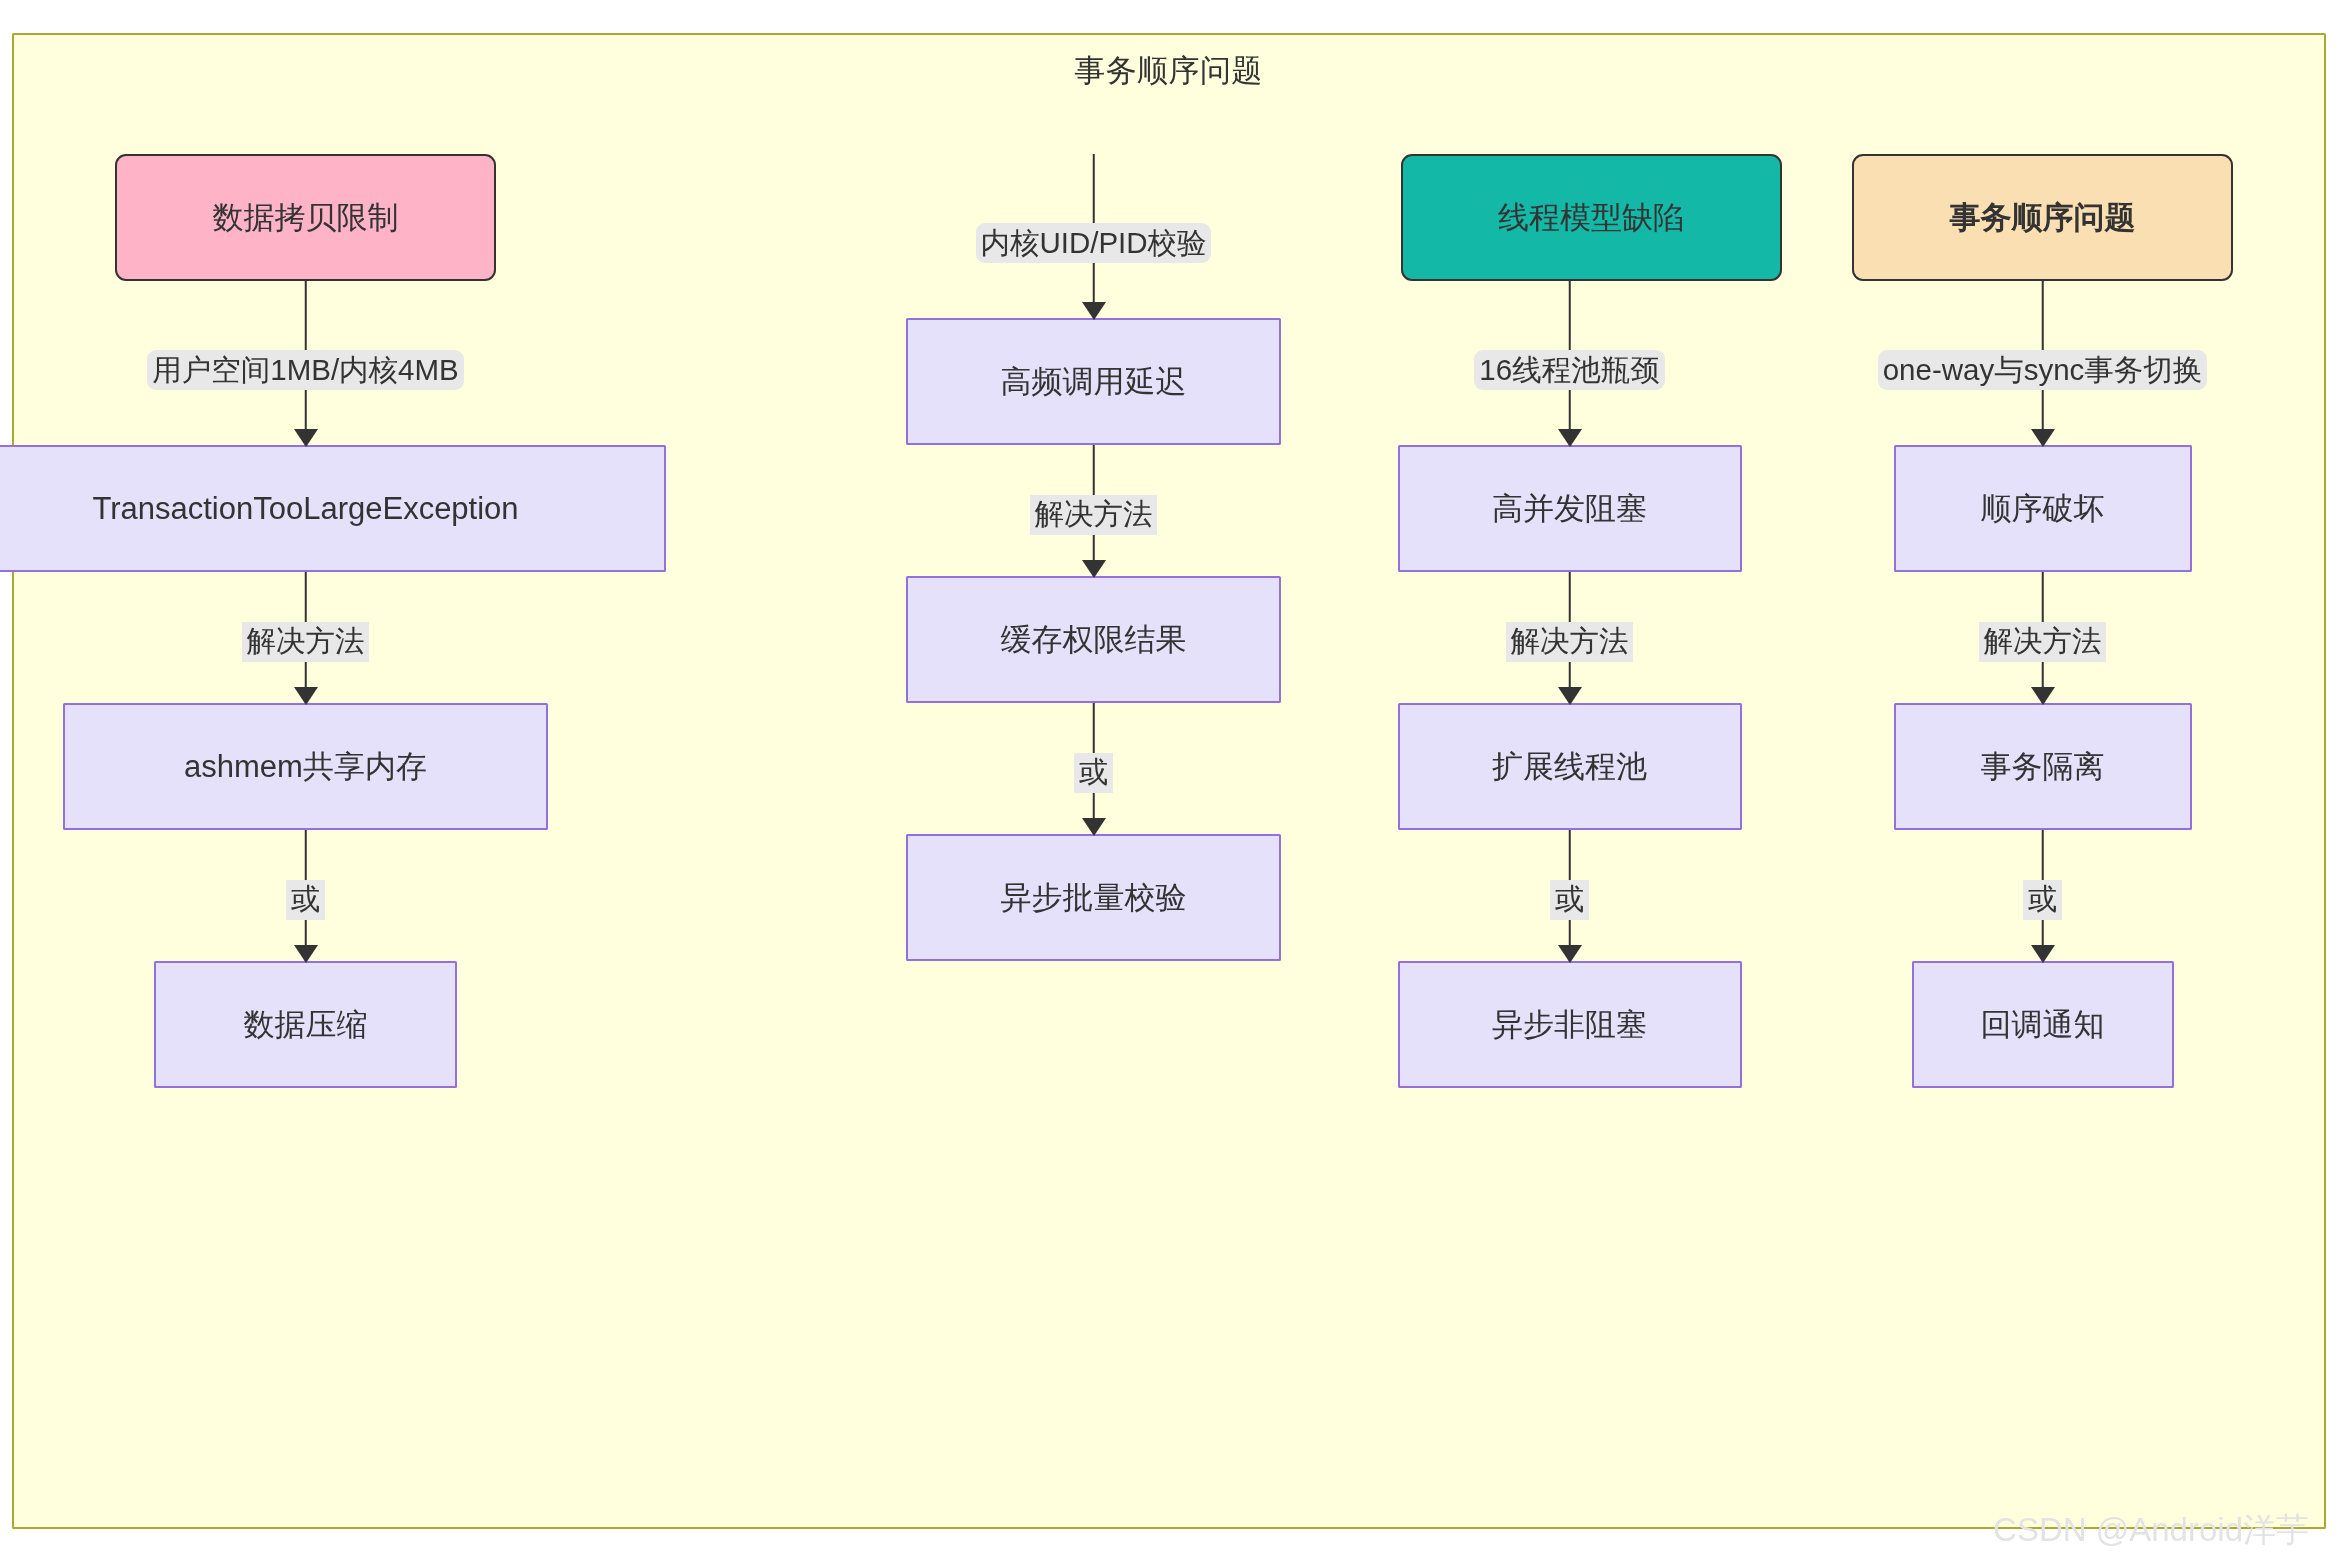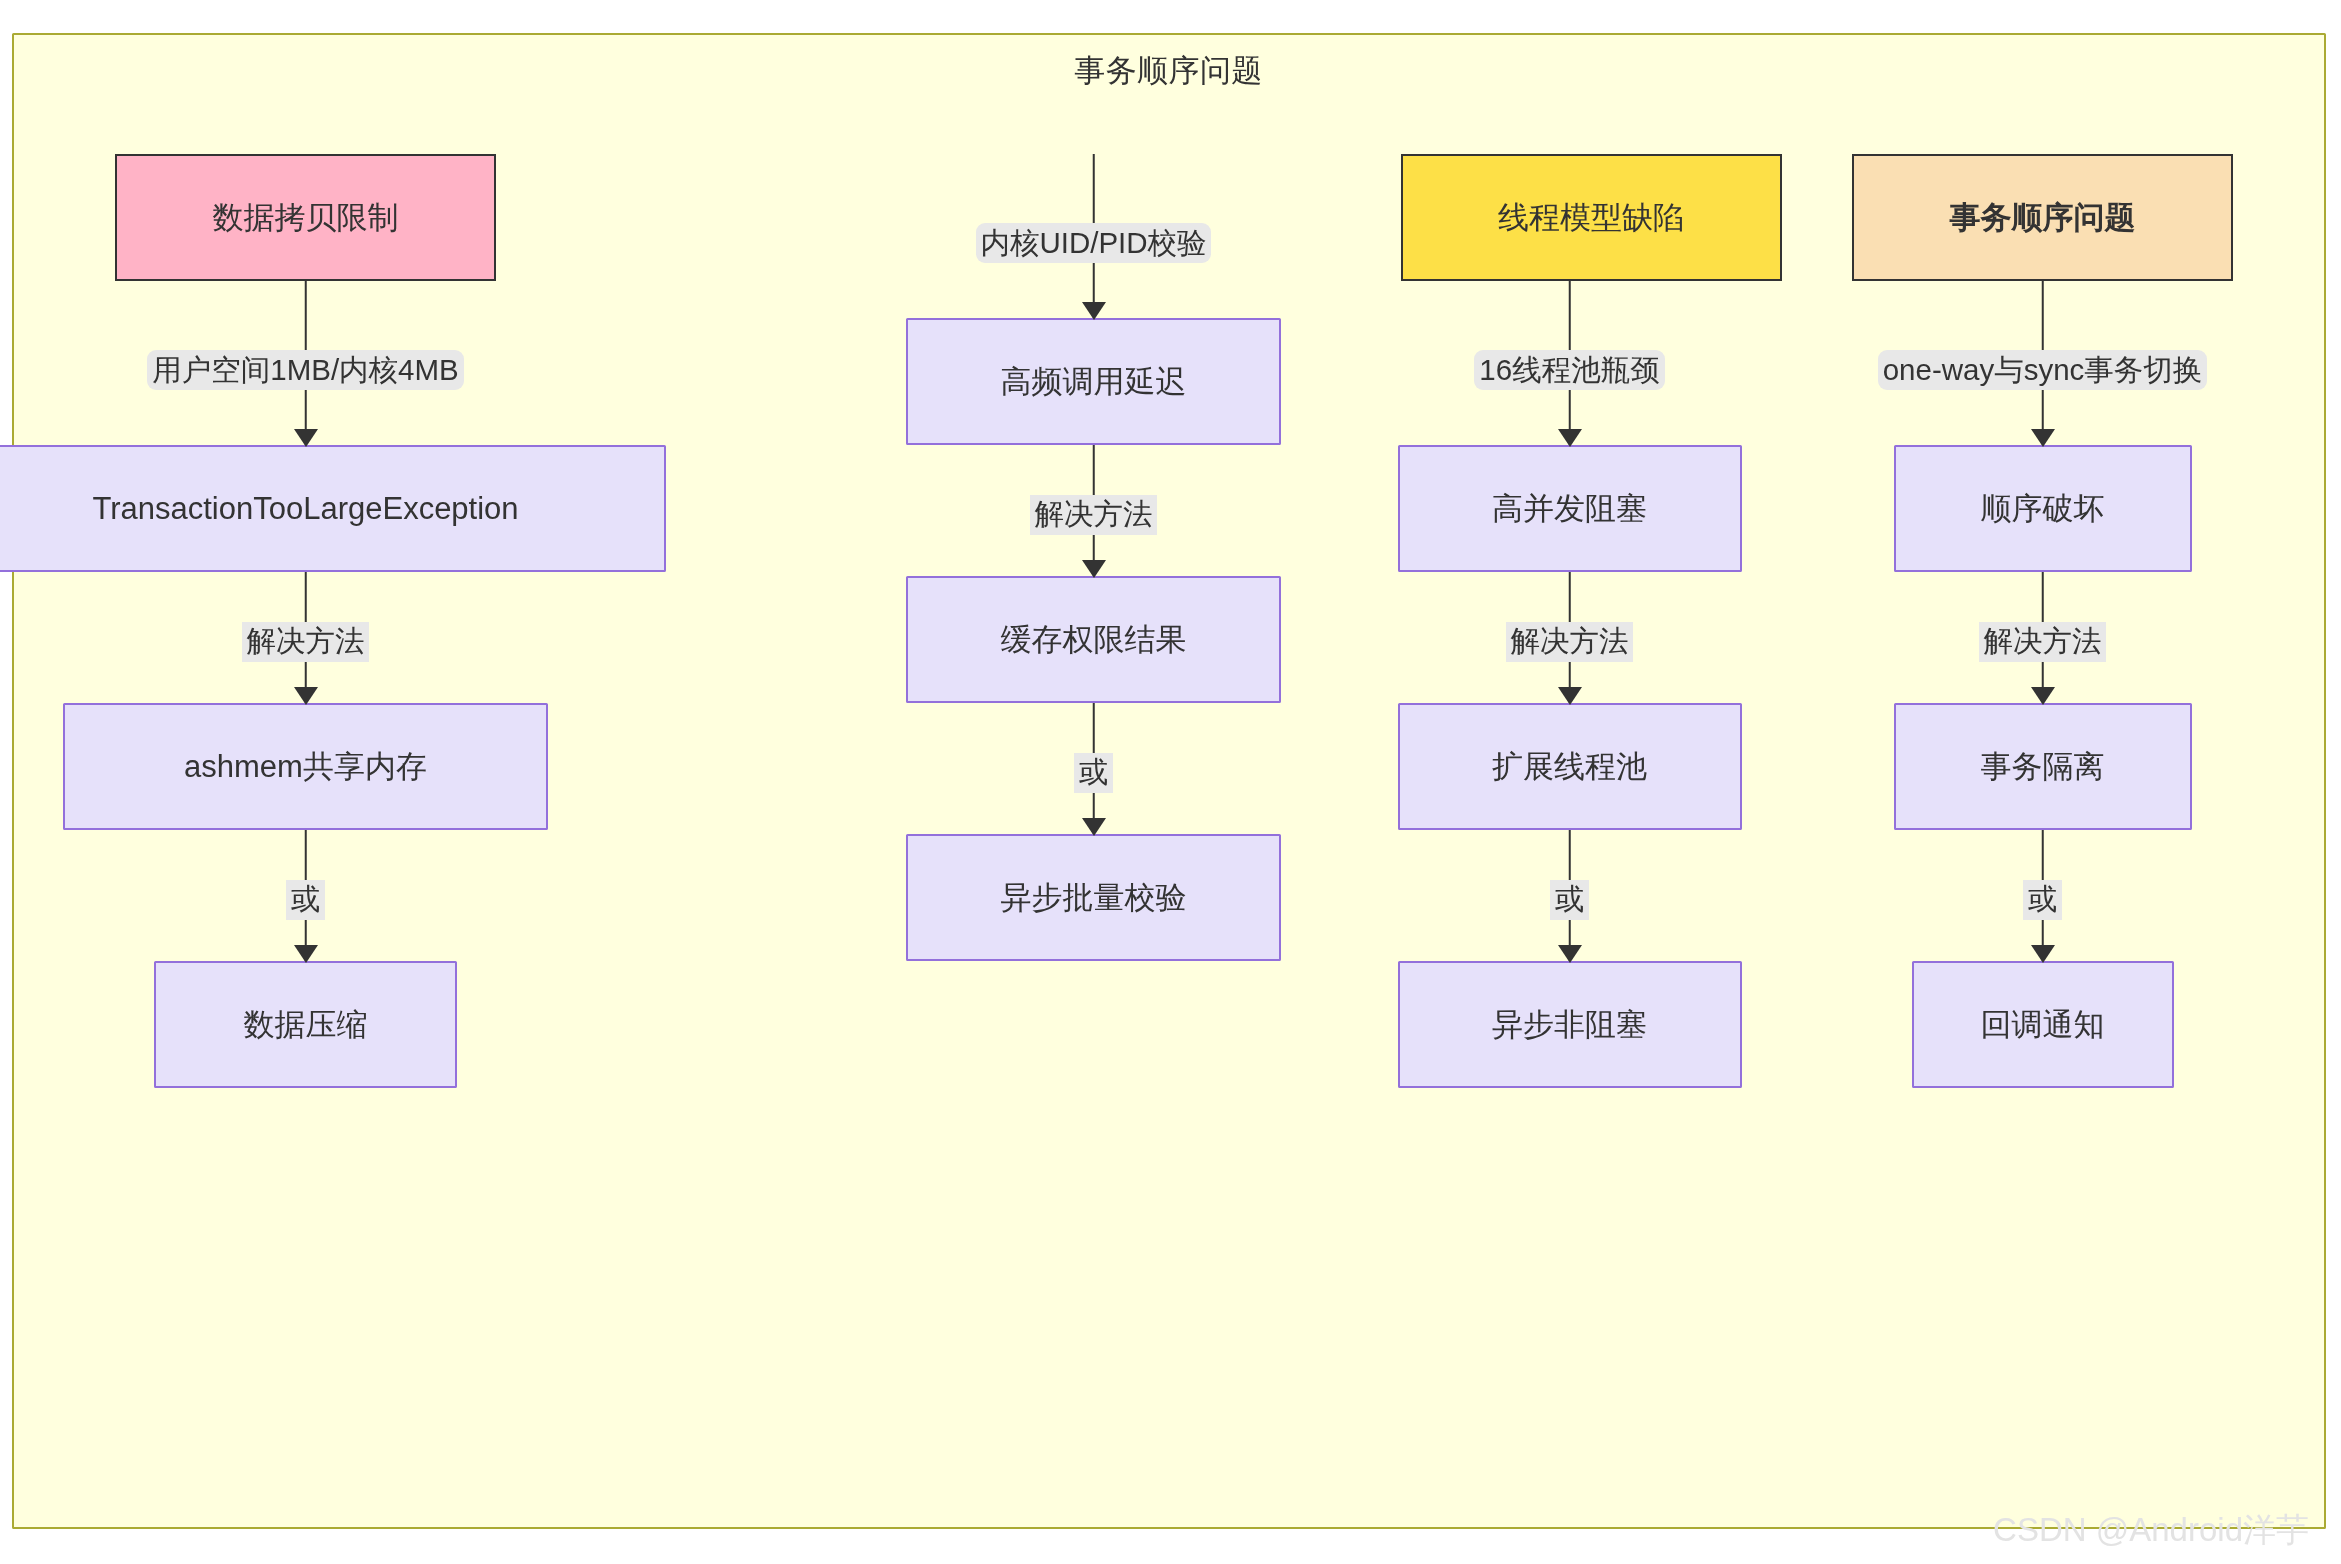--- a/index.html
+++ b/index.html
@@ -62,33 +62,33 @@
     font-size: 31px;
     color: #333333;
     padding: 0 21px;
     line-height: 1.2;
     white-space: nowrap;
   }
 
   .node.root {
     height: 127px;
     border: 2.5px solid #333333;
-    border-radius: 0;
+    border-radius: 11px;
   }
 
   .node.step {
     height: 127px;
     border: 2.5px solid #9370db;
     border-radius: 1.6px;
     background: #e6e1fa;
   }
 
   .fill-pink   { background: #ffb3c6; }
   .fill-green  { background: #99ff99; }
-  .fill-blue   { background: #fde047; margin-left: 43px; }
+  .fill-blue   { background: #14b8a6; margin-left: 43px; }
   .fill-orange { background: #fadfb3; }
 
   
   .edge {
     position: relative;
     width: 100%;
     display: flex;
     justify-content: center;
     align-items: center;
   }

